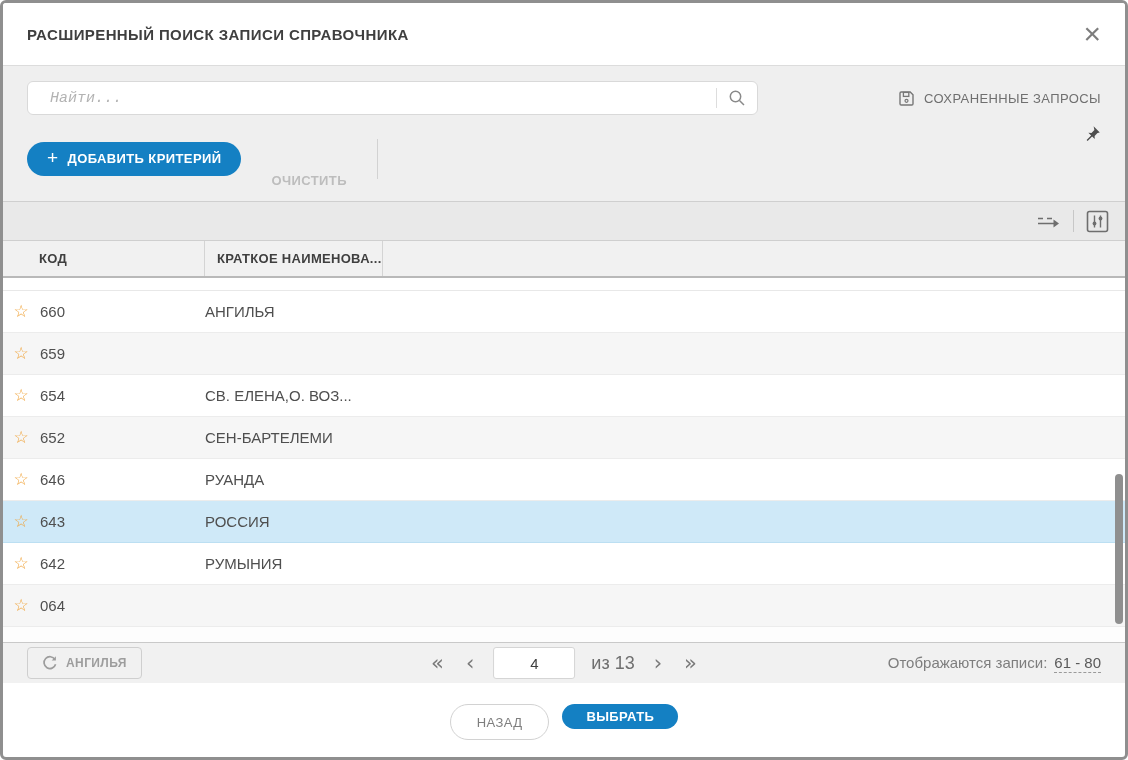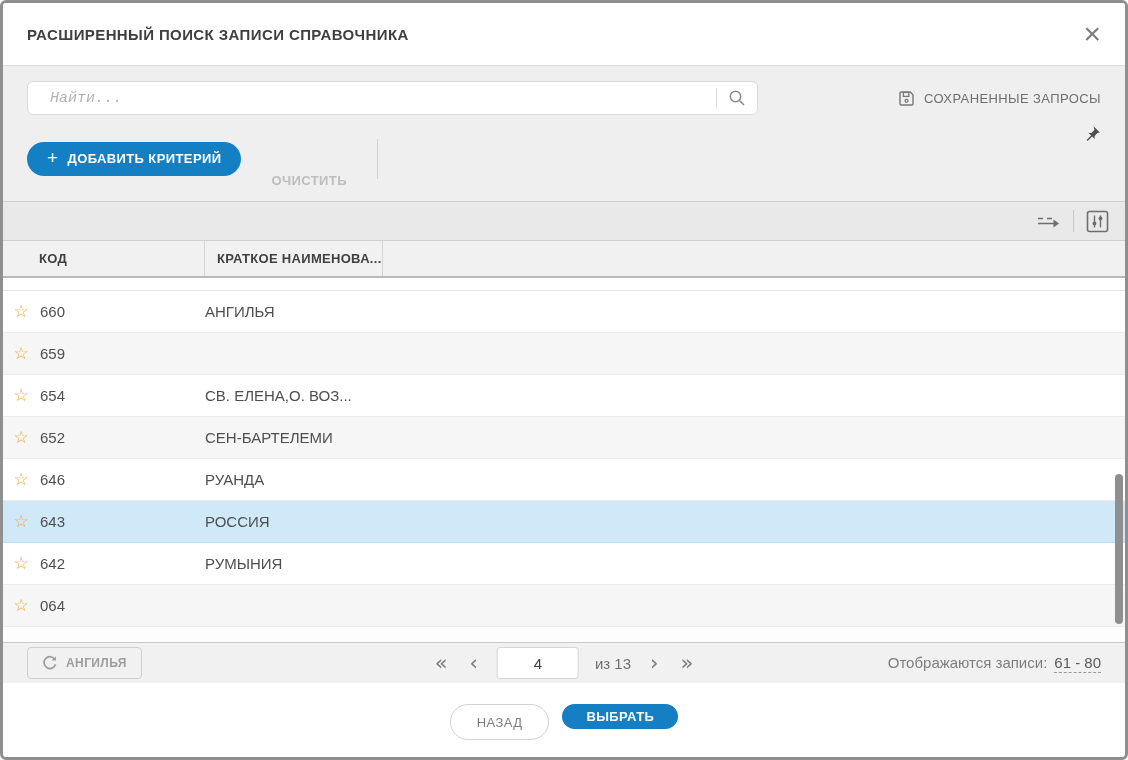--- a/index.html
+++ b/index.html
@@ -43,21 +43,21 @@
   .cell-star{width:36px;flex:0 0 36px;text-align:center;color:var(--star);font-size:17px;line-height:1;cursor:pointer;}
   .cell-code{width:166px;flex:0 0 166px;font-size:15px;color:#4f4f4f;padding-left:1px;}
   .cell-name{flex:1;font-size:15px;color:#4f4f4f;}
   .vscroll{position:absolute;right:2px;top:196px;width:8px;height:150px;background:#8f8f8f;border-radius:4px;cursor:grab;}
   
   .tfoot{height:41px;flex:0 0 41px;background:#f1f1f1;border-top:1px solid #c9c9c9;display:flex;align-items:center;padding:0 24px;position:relative;}
   .btn-refresh{height:32px;border:1px solid #cfcfcf;border-radius:4px;background:transparent;color:#9d9d9d;font-size:12px;font-weight:700;letter-spacing:.4px;padding:0 14px;display:flex;align-items:center;gap:8px;cursor:default;font-family:"Liberation Sans",sans-serif;}
   .pager{position:absolute;left:50%;transform:translateX(-50%);display:flex;align-items:center;gap:4px;}
   .pg-btn{background:none;border:none;color:#7a7a7a;font-size:21px;line-height:1;cursor:pointer;padding:0 9px;font-family:"DejaVu Sans",sans-serif;}
   .pg-input{width:82px;height:32px;border:1px solid #d5d5d5;border-radius:3px;background:#fff;text-align:center;font-size:15px;color:#3f3f3f;margin:0 6px;outline:none;font-family:"Liberation Sans",sans-serif;}
-  .pg-of{font-size:15px;color:#6f6f6f;margin:14px 6px;white-space:nowrap;}
+  .pg-of{font-size:18px;color:#6f6f6f;margin:14px 6px;white-space:nowrap;}
   .records{margin-left:auto;font-size:15px;color:#7e7e7e;display:flex;align-items:baseline;gap:7px;justify-content:flex-end;}
   .records-range{color:#5a5a5a;border-bottom:1px dashed #9a9a9a;padding-bottom:1px;cursor:pointer;}
   
   .actions{flex:1;background:#fff;display:flex;justify-content:center;align-items:flex-start;gap:13px;padding-top:21px;border-radius:31px;}
   .btn-back{height:36px;min-width:98px;border:1px solid #d2d2d2;border-radius:18px;background:#fff;color:#7e7e7e;font-size:13px;letter-spacing:.4px;padding:0 26px;cursor:pointer;font-family:"Liberation Sans",sans-serif;}
   .btn-select{height:25px;min-width:102px;border:none;border-radius:18px;background:var(--accent);color:#fff;font-size:13px;font-weight:700;letter-spacing:.4px;padding:0 24px;cursor:pointer;font-family:"Liberation Sans",sans-serif;}
   svg{display:block;}
 </style>
 </head>
 <body>

